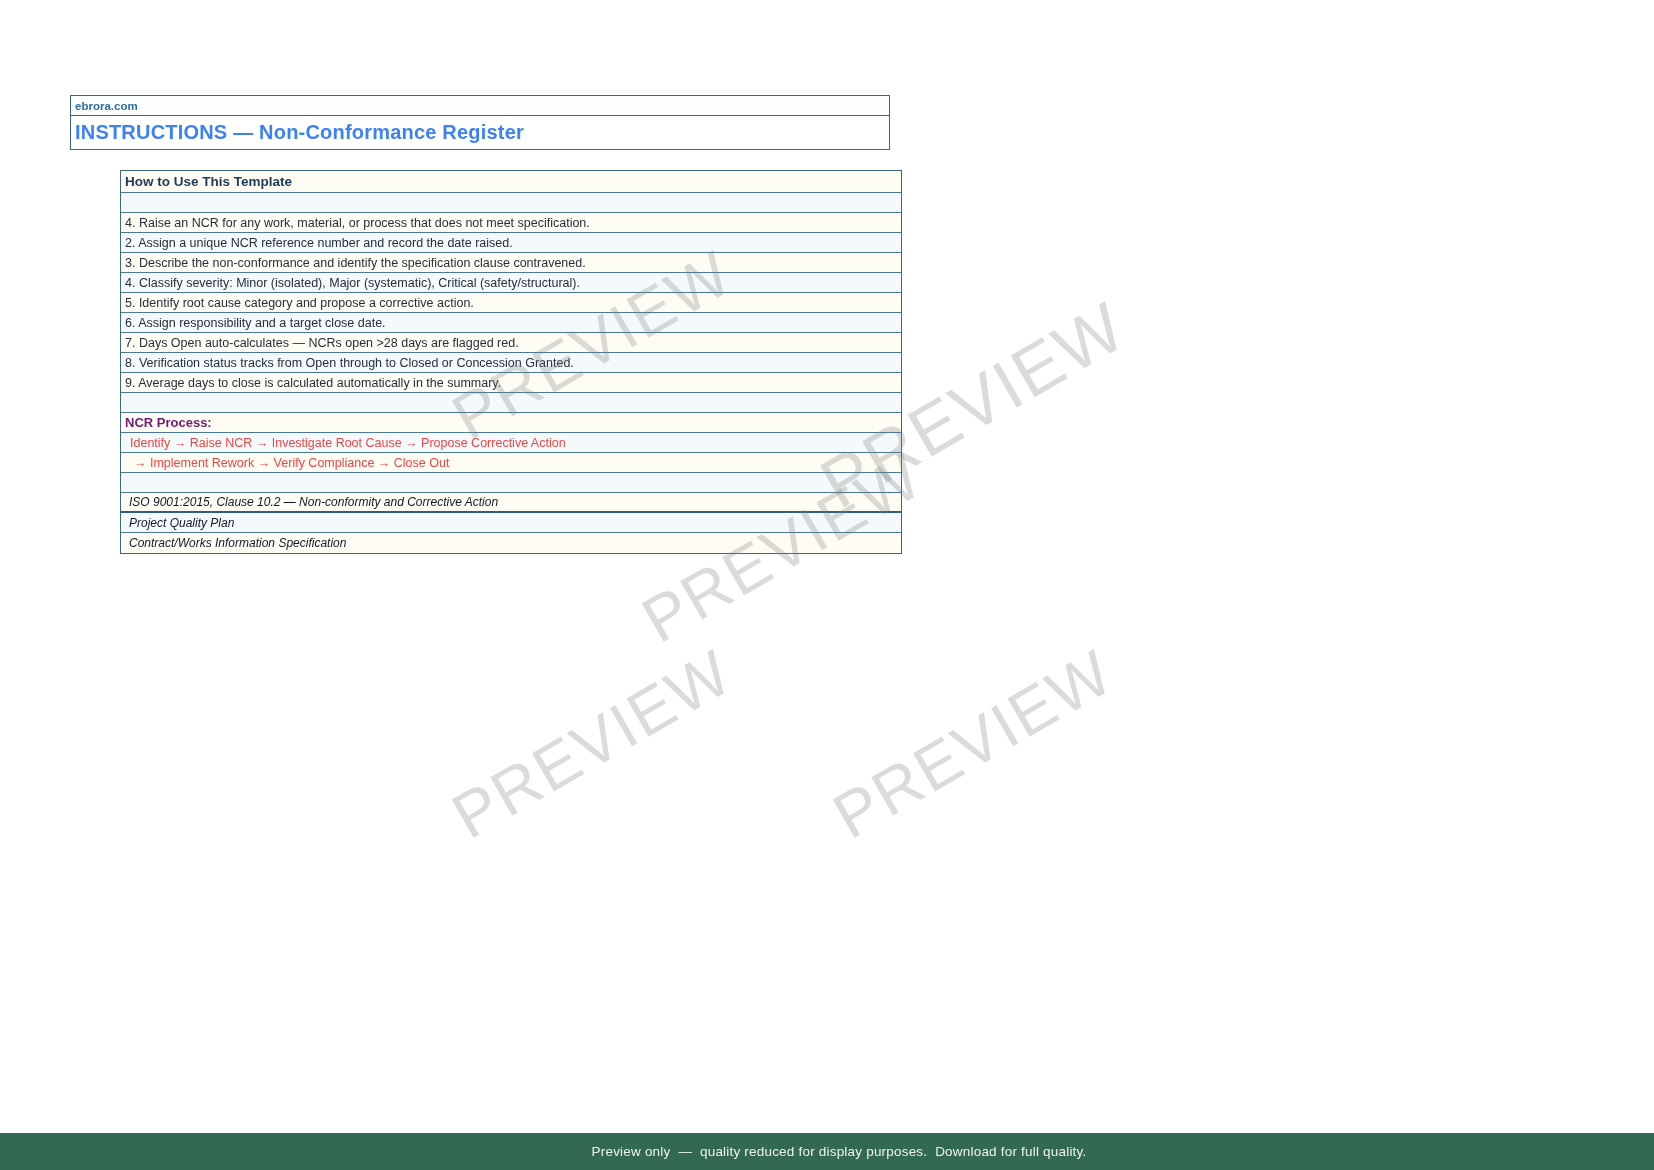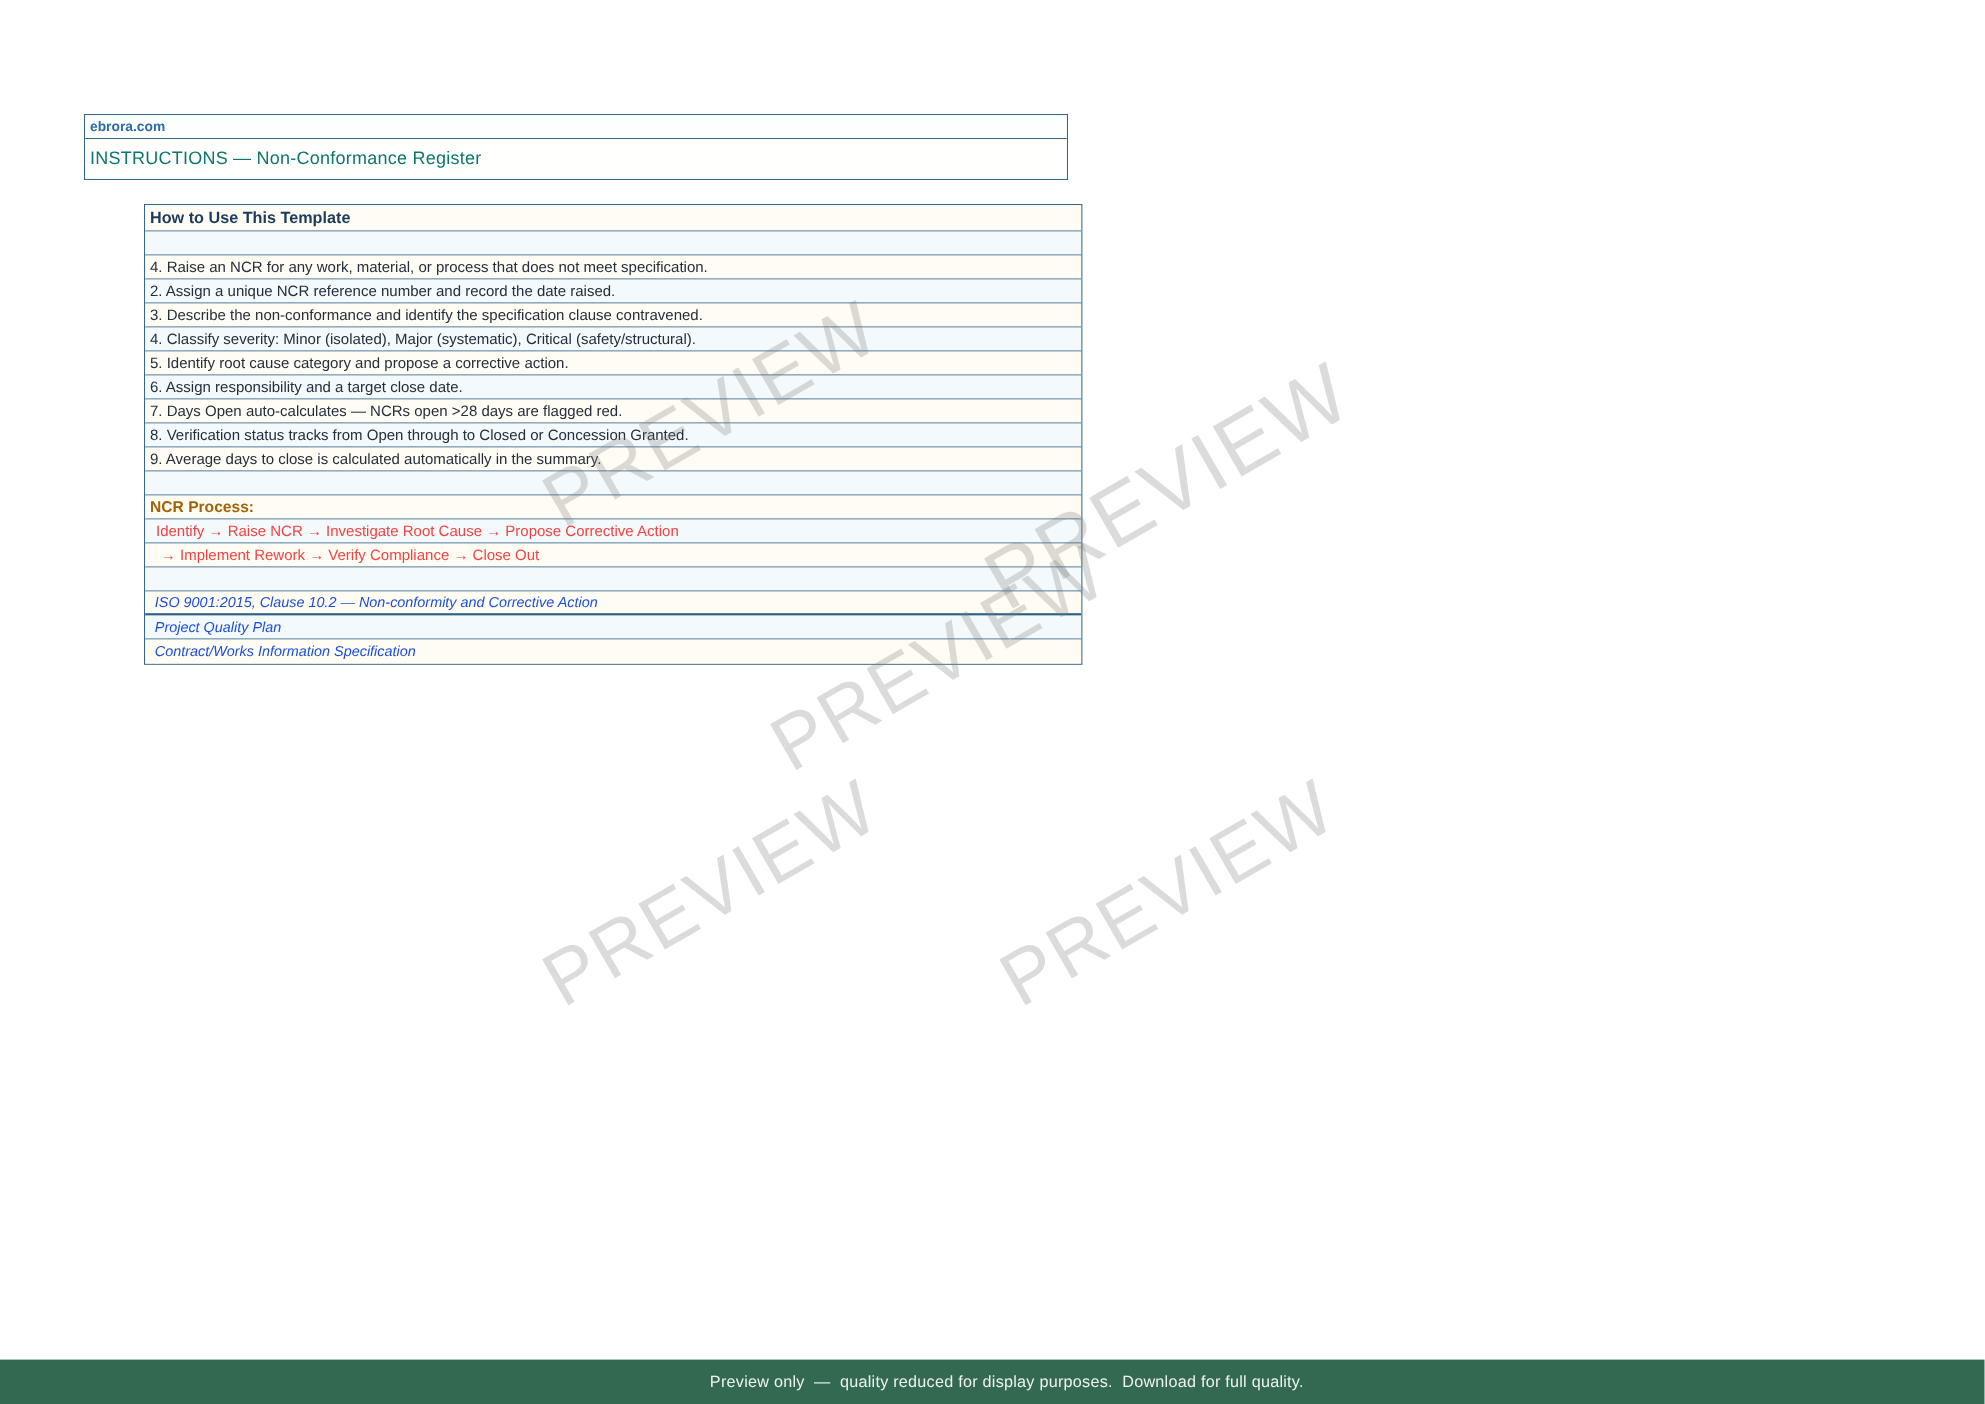--- a/index.html
+++ b/index.html
@@ -15,40 +15,40 @@
     border:1px solid #38678a; background:#ffffff;
   }
   .site-row {
     height:20px; border-bottom:1px solid #38678a;
     display:flex; align-items:center; padding:0 4px; background:#fdfefe;
   }
   .site-link {
     color:#2e6da4; font-weight:bold; font-size:11.5px; text-decoration:none; cursor:pointer;
   }
   .title-row { height:33px; display:flex; align-items:center; padding:0 4px; background:#fffffe; }
-  .page-title { font-size:15px; font-weight:normal; color:#0f766e; letter-spacing:0.2px; }
+  .page-title { font-size:20px; font-weight:bold; color:#3b82f6; letter-spacing:0.2px; }
 
   
   .sheet {
     position:absolute; left:108px; top:170px; width:782px;
     border:1px solid #38678a; background:#ffffff;margin-left:12px;
   }
   .row {
     height:20px; border-bottom:1px solid #49789a;
     display:flex; align-items:center; padding:0 4px;
     font-size:12.5px; color:#242e3c; white-space:nowrap; overflow:hidden;
   }
   .sheet .row:nth-child(odd)  { background:#fffdf3; }
   .sheet .row:nth-child(even) { background:#f4fafb; }
   .row:last-child { border-bottom:none; }
   .row.header-row { height:22px; font-weight:bold; font-size:13.5px; color:#1b3a5c; }
-  .row.section-header { font-weight:bold; font-size:13px; color:#a16207; }
+  .row.section-header { font-weight:bold; font-size:13px; color:#701a75; }
   .row.process-line { padding-left:9px; color:#ef4444; }
   .row.process-line2 { padding-left:13px; }
-  .row.ref { font-style:italic; color:#1d4ed8; padding-left:8px; font-size:12px; }
+  .row.ref { font-style:italic; color:#0f172a; padding-left:8px; font-size:12px; }
   .row.thick-bottom { border-bottom:2px solid #2b5f83; }
 
   
   .wm-layer { position:absolute; inset:0; pointer-events:none; }
   .wm {
     position:absolute; font-size:64px; font-weight:400;
     color:rgba(125,125,125,0.28); letter-spacing:2px;
     transform:translate(-50%,-50%) rotate(-30deg);
     font-family:"Liberation Sans", sans-serif;
   }

